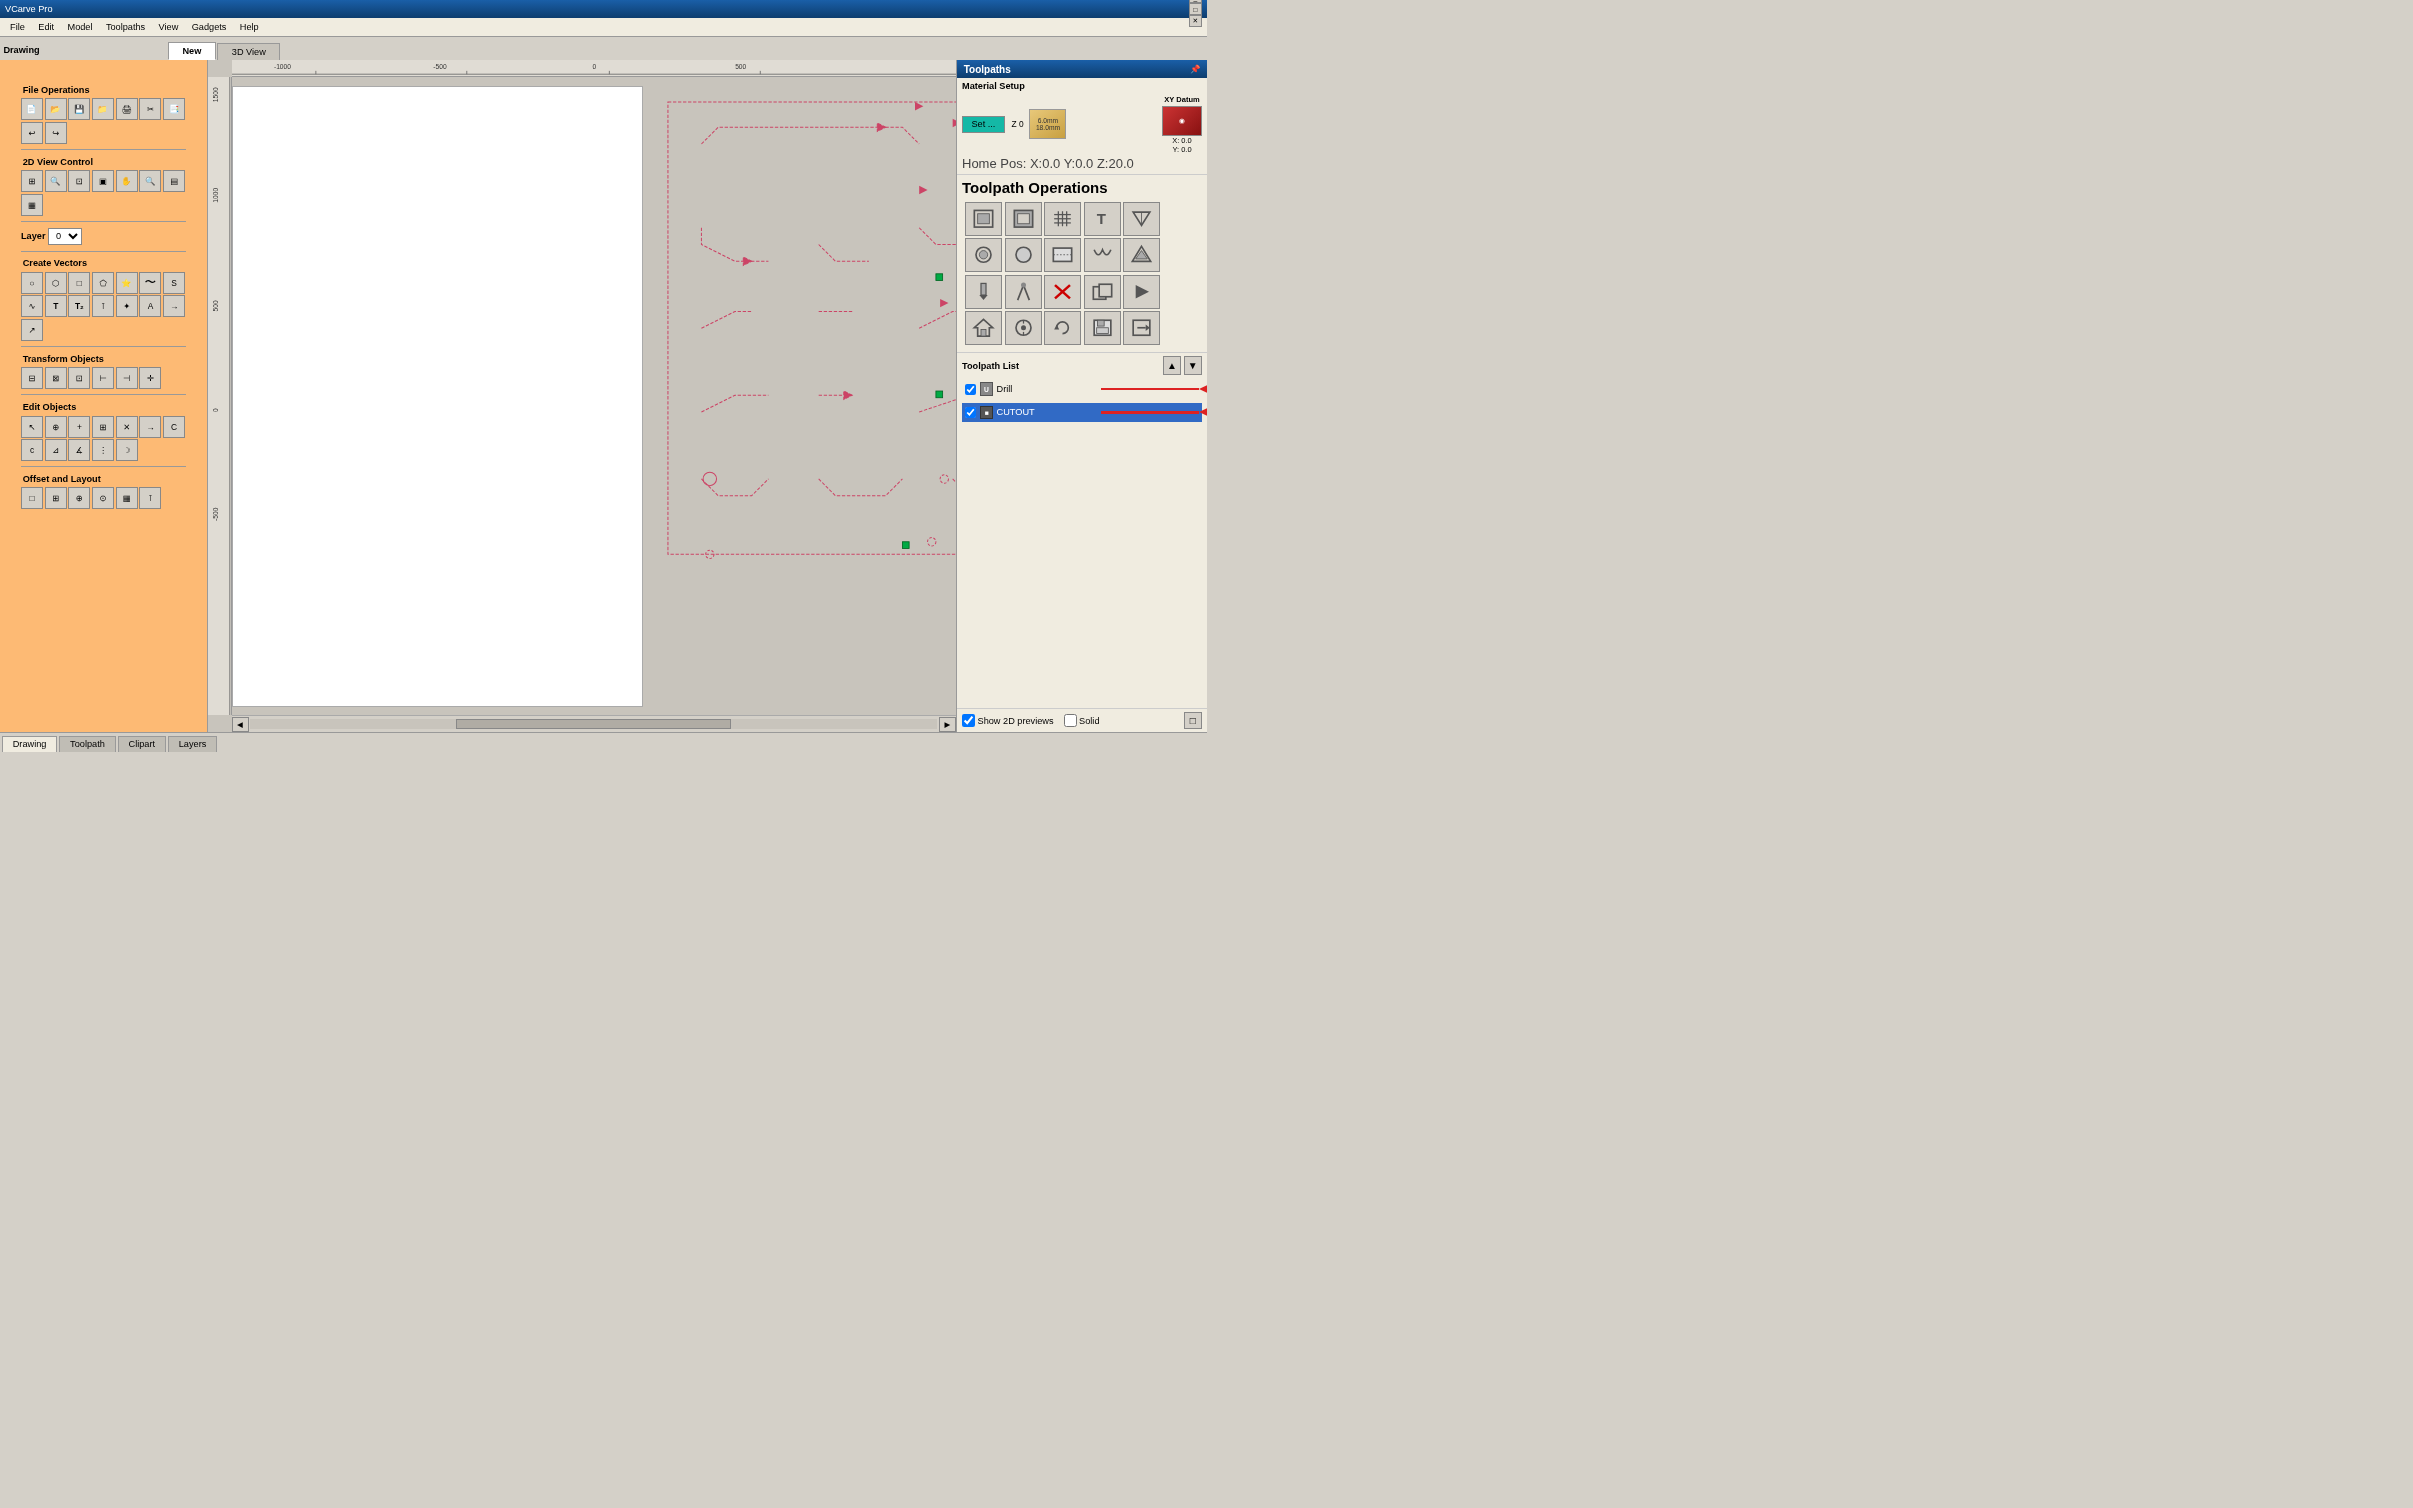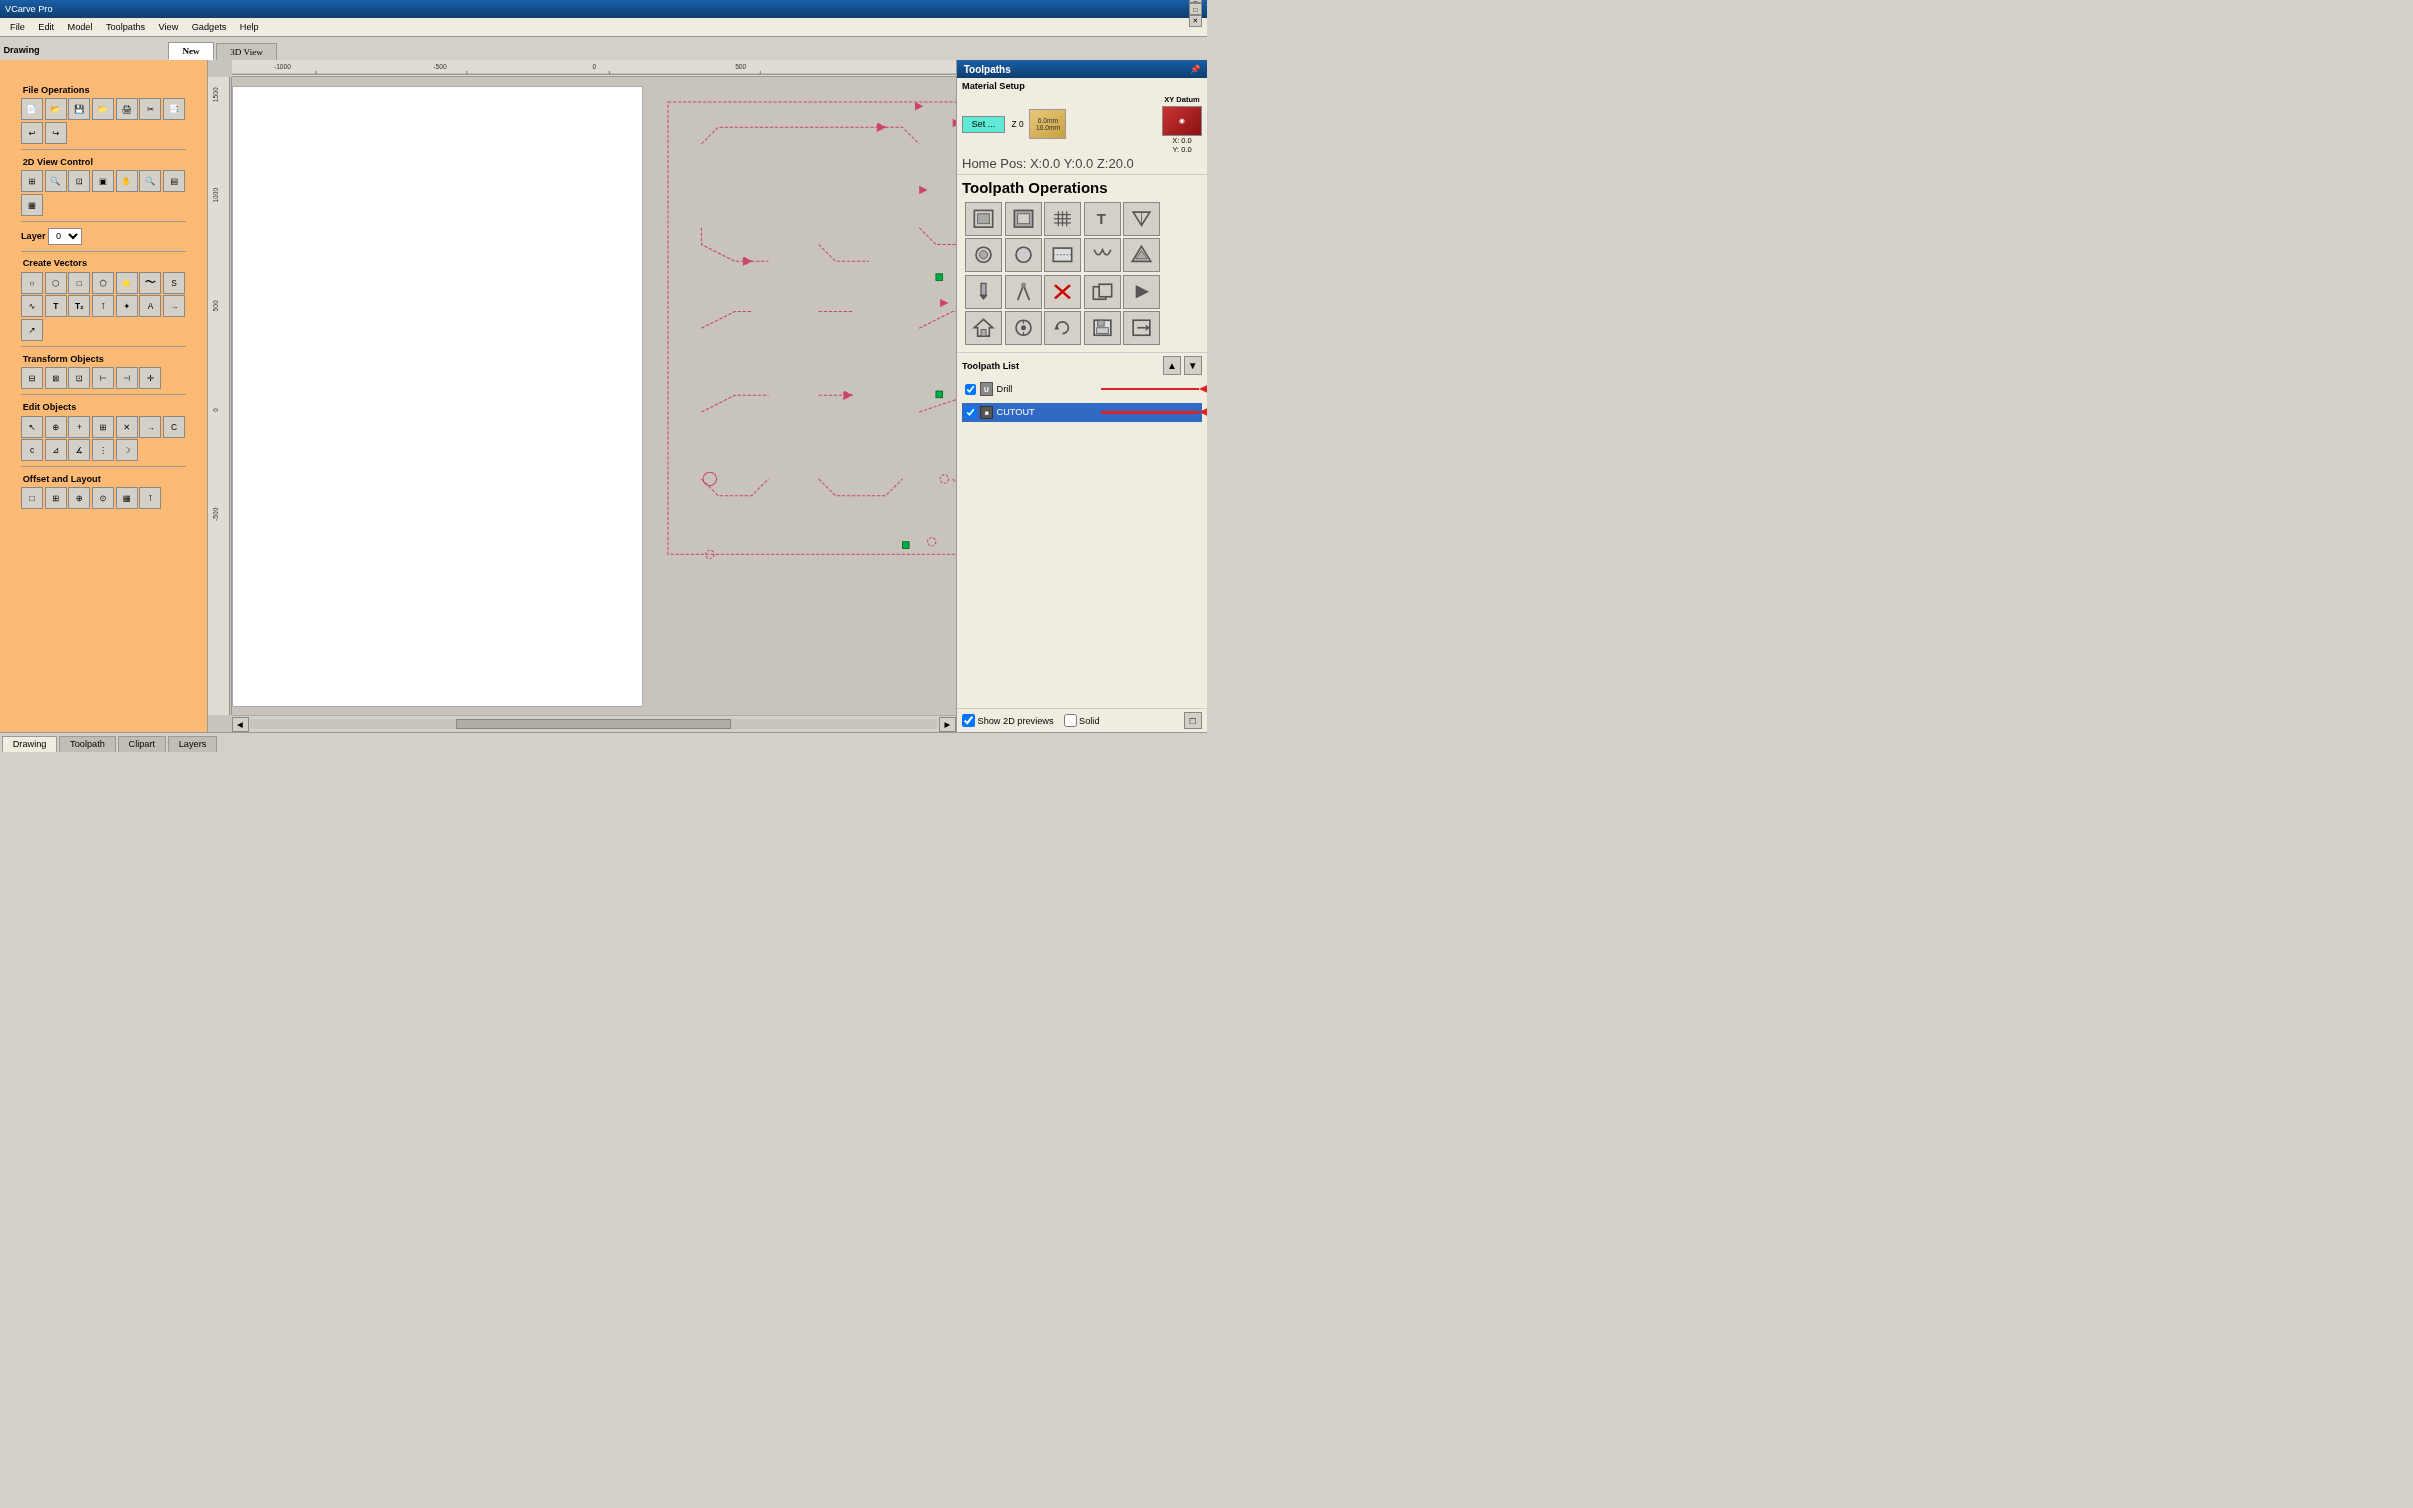--- a/index.html
+++ b/index.html
@@ -32,21 +32,21 @@
     
     #canvas-wrapper { flex: 1; background: #c8c4bc; position: relative; overflow: hidden; }
     #ruler-top { position: absolute; top: 0; left: 23.5px; right: 0; height: 17px; background: #e0dcd4; border-bottom: 0.8px solid #999; display: flex; align-items: flex-end; }
     #ruler-left { position: absolute; top: 17px; left: 0; width: 23.5px; bottom: 17px; background: #e0dcd4; border-right: 0.8px solid #999; }
     #canvas { position: absolute; top: 17px; left: 23.5px; right: 0; bottom: 17px; background: #c8c4bc; overflow: hidden; }
     #white-canvas { position: absolute; top: 8.4px; left: 17px; width: 436px; bottom: 17px; background: white; border: 0.8px solid #999; }
 
     
     #right-panel { width: 251px; background: #f0ece0; border-left: 0.8px solid #999; flex-shrink: 0; display: flex; flex-direction: column; }
     #toolpaths-header { background: linear-gradient(to bottom, #1a5fa8, #0d3d6e); color: white; padding: 3.4px 6.7px; font-weight: bold; font-size: 10px; display: flex; align-items: center; justify-content: space-between; }
-    .set-btn { padding: 2.5px 8.4px; background: #5eead4; border: 0.8px solid #888; cursor: pointer; font-size: 9.2px; }
+    .set-btn { padding: 2.5px 8.4px; background: #14b8a6; border: 0.8px solid #888; cursor: pointer; font-size: 9.2px; }
 
     
     .ops-grid { display: grid; grid-template-columns: repeat(5, 37px); gap: 2.5px; padding: 3.4px; }
     .op-btn { width: 37px; height: 34px; background: #d4d0c8; border: 0.8px solid #888; display: flex; align-items: center; justify-content: center; cursor: pointer; font-size: 15px; position: relative; }
 
     
     #toolpath-list { flex: 1; padding: 3.4px 5px; }
     #toolpath-list-header { display: flex; align-items: center; justify-content: space-between; margin-bottom: 3.4px; }
     .list-item { display: flex; align-items: center; gap: 5px; padding: 1.7px 3.4px; margin: 1.7px 0; cursor: pointer; }
     .list-item.selected { background: #316ac5; color: white; }
@@ -92,21 +92,21 @@
   <span class="menu-item">View</span>
   <span class="menu-item">Gadgets</span>
   <span class="menu-item">Help</span>
 </div>
 
 <div id="app">
 
   <div id="tab-bar" style="height:23.5px; background:#d4d0c8; display:flex; align-items:flex-end; position:relative;">
 
     <div style="position:absolute; left:3.4px; bottom:5px; font-weight:bold; font-size:9.2px;">Drawing</div>
-    <div style="position:absolute; left:168px; bottom:0; display:flex; align-items:flex-end;font-family:Liberation Serif, serif;">
+    <div style="position:absolute; left:168px; bottom:0; display:flex; align-items:flex-end;">
       <div class="tab active">New</div>
       <div class="tab">3D View</div>
     </div>
   </div>
 
   <div id="content-area">
 
     <div id="left-panel">
 
       <div class="panel-section-title">File Operations</div>

